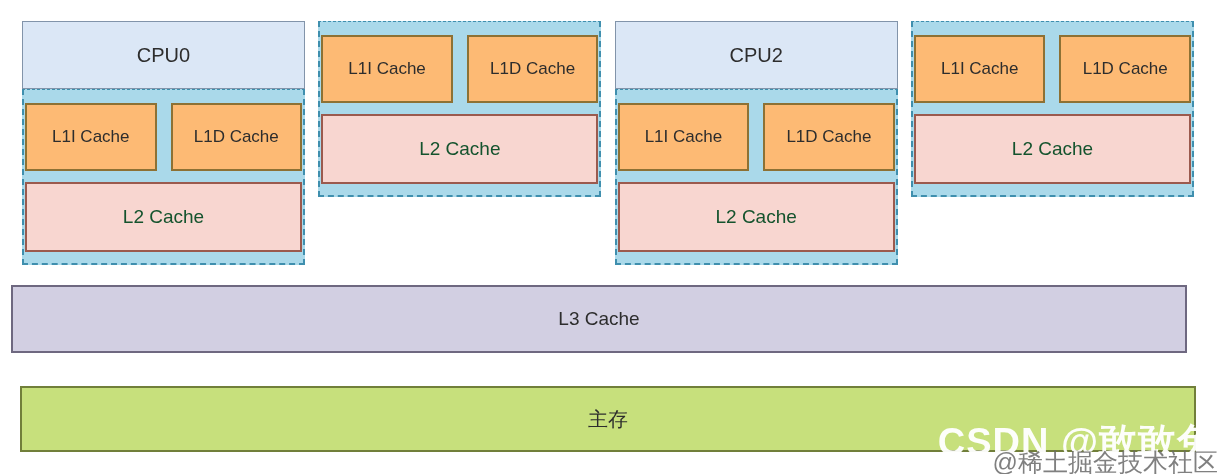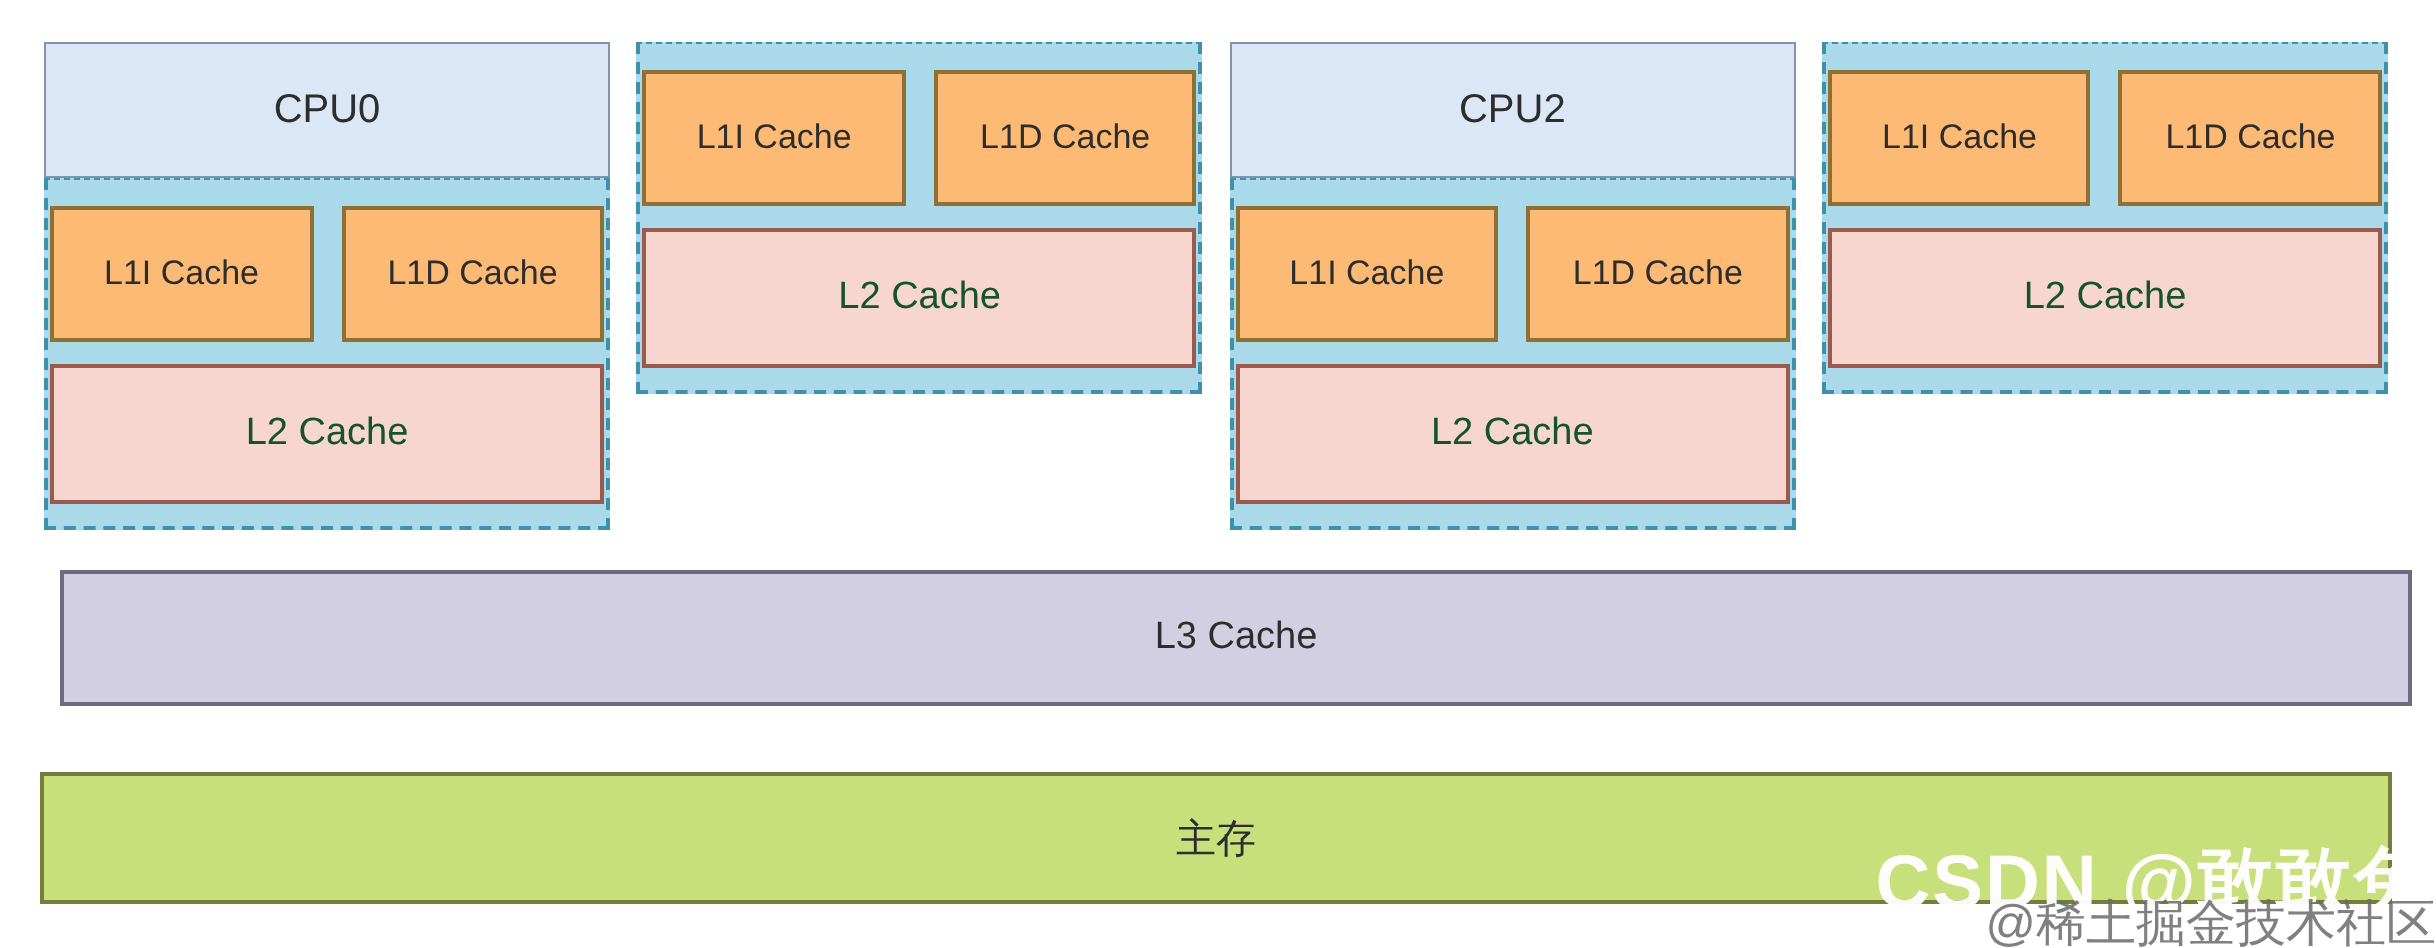--- a/index.html
+++ b/index.html
@@ -71,21 +71,21 @@
     border: 2px solid #9b5a4e;
     display: flex;
     align-items: center;
     justify-content: center;
     font-size: 19px;
     color: #14532d;
   }
   .l3-box {
     position: absolute;
     box-sizing: border-box;
-    left: 30px;
+    left: 11px;
     top: 285px;
     width: 1176px;
     height: 68px;
     background: #d2cfe2;
     border: 2px solid #6e6880;
     display: flex;
     align-items: center;
     justify-content: center;
     font-size: 19px;
     color: #2d2d2d;

